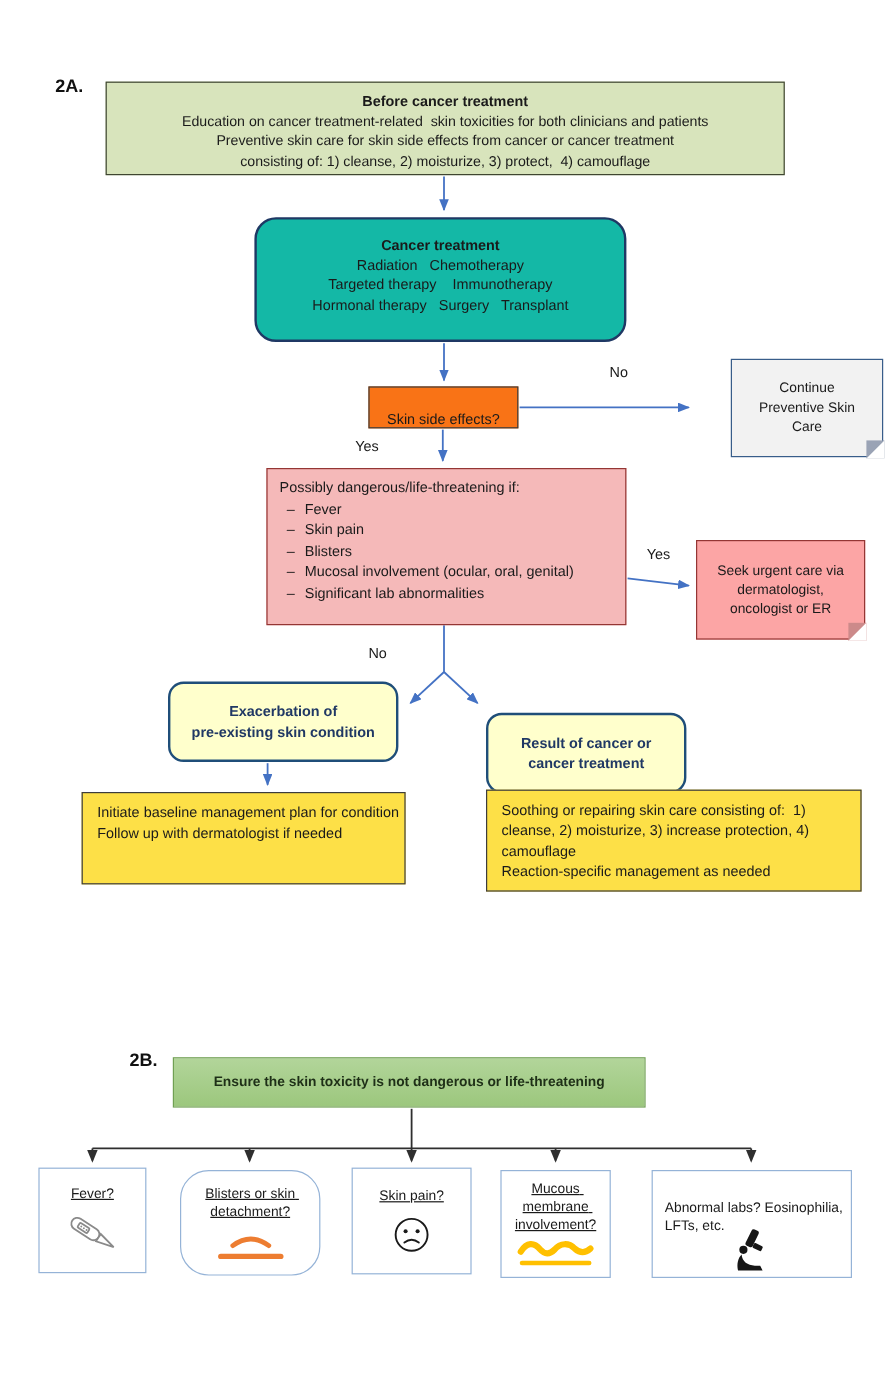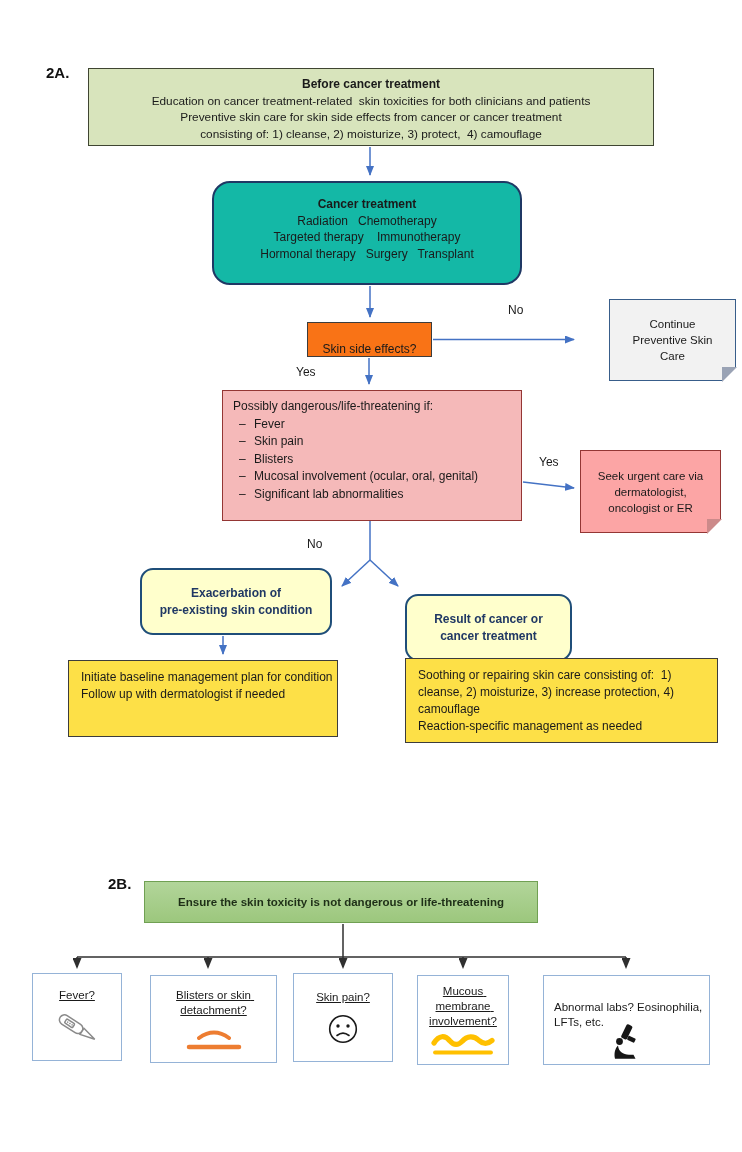--- a/index.html
+++ b/index.html
@@ -55,21 +55,21 @@
   #yes2{left:539px;top:455px;}
   #no2{left:307px;top:537px;}
 
   
   #ensure-box{left:144px;top:881px;width:394px;height:42px;background:linear-gradient(180deg,#b2d59a,#9cc77d);
     border:1.6px solid #70a053;display:flex;align-items:center;justify-content:center;text-align:right;
     font-weight:bold;font-size:11.5px;color:#1e2f17;}
   .checkbox{background:#ffffff;border:1.4px solid #95b3d7;font-size:11.5px;line-height:15px;text-align:center;
     display:flex;flex-direction:column;align-items:center;justify-content:center;gap:7px;padding:4px;text-decoration:underline;}
   #check-fever{left:32px;top:973px;width:90px;height:88px;}
-  #check-blisters{left:150px;top:975px;width:127px;height:88px;}
+  #check-blisters{left:150px;top:975px;width:117px;height:88px;border-radius:24px;}
   #check-pain{left:293px;top:973px;width:100px;height:89px;}
   #check-mucous{left:417px;top:975px;width:92px;height:90px;gap:3px;}
   #check-labs{left:543px;top:975px;width:167px;height:90px;text-align:left;display:block;padding:0;}
   #check-labs .lbl{position:absolute;left:10px;top:24px;width:150px;}
   #check-labs .micro{position:absolute;left:66px;top:48px;}
 </style>
 </head>
 <body>
 
 <div class="canvas">

